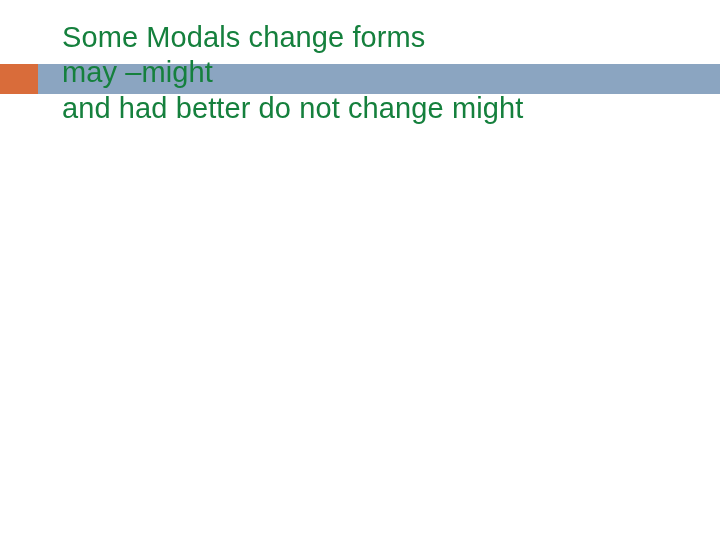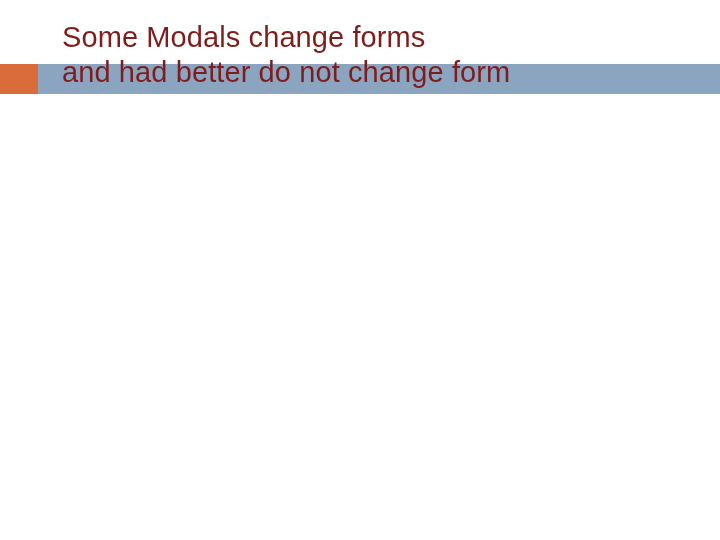--- a/index.html
+++ b/index.html
@@ -31,32 +31,33 @@
     left: 0;
     width: 38px;
     height: 30px;
     background: #d96c3a;
   }
   .text-block {
     position: absolute;
     top: 20px;
     left: 62px;
     right: 40px;
-    color: #7f1d1d;
+    color: #15803d;
     font-size: 29px;
     line-height: 1.22;
     letter-spacing: 0.1px;
   }
   .text-block div {
     white-space: pre-wrap;
   }
 </style>
 </head>
 <body>
 
 <div class="slide">
   <div class="blue-bar"></div>
   <div class="orange-tab"></div>
   <div class="text-block">
     <div>Some Modals change forms</div>
-    <div>and had better do not change form</div>
+    <div>may –might</div>
+    <div>and had better do not change might</div>
   </div>
 </div>
 
 </body></html>

